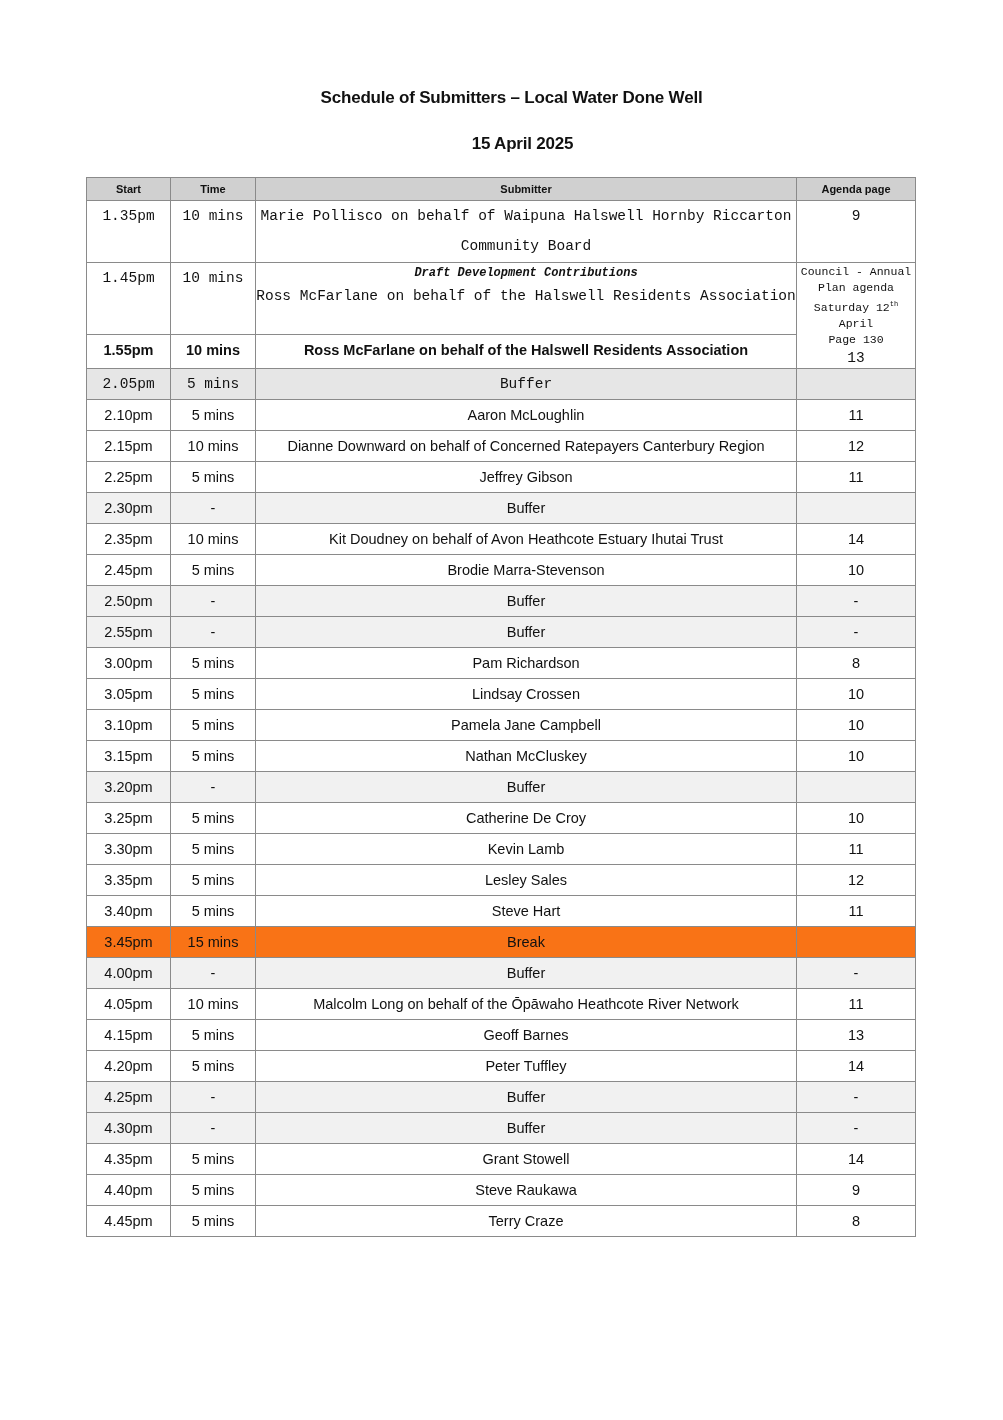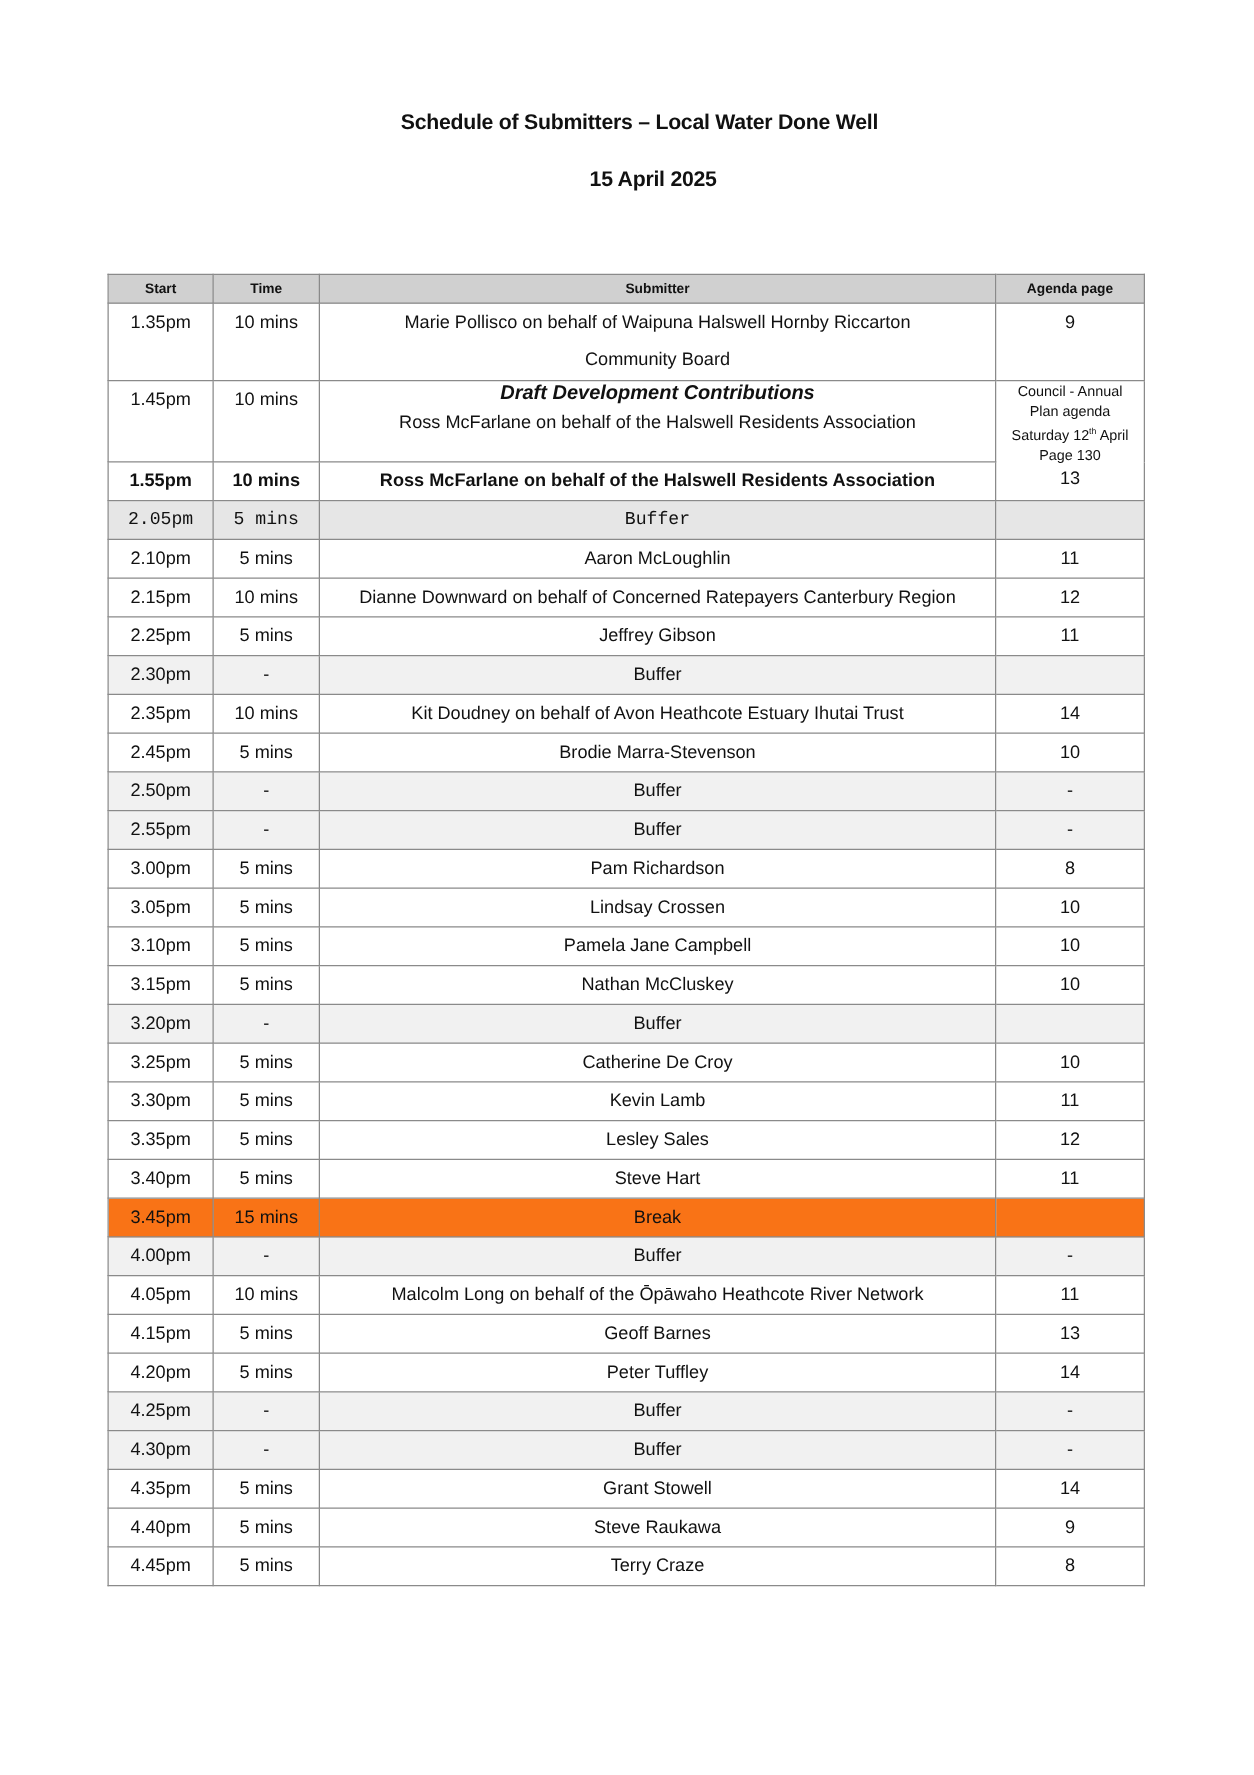--- a/index.html
+++ b/index.html
@@ -1,39 +1,39 @@
 <!DOCTYPE html>
 <html><head>
   <meta charset="utf-8">
   <style>
     html, body { margin: 0; padding: 0; background: #ffffff; }
     body { width: 1003px; height: 1420px; position: relative; font-family: "Liberation Sans", sans-serif; color: #111; }
     .title { position: absolute; left: 10px; width: 1003px; text-align: center; font-family: "Liberation Sans", sans-serif; font-weight: bold; font-size: 17px; letter-spacing: -0.2px; }
     #doc-title { top: 88px; }
     #doc-date { top: 134px; margin-left: 11px; }
-    table.sched { position: absolute; left: 86px; top: 177px; width: 829px; border-collapse: collapse; table-layout: fixed; font-size: 14.5px; margin-top: 42px; }
+    table.sched { position: absolute; left: 86px; top: 177px; width: 829px; border-collapse: collapse; table-layout: fixed; font-size: 14.5px; }
     table.sched th, table.sched td { border: 1px solid #8a8a8a; text-align: center; vertical-align: top; padding: 0; }
     table.sched th { background: #d0d0d0; font-size: 11px; font-weight: bold; height: 22px; vertical-align: middle; }
     col.c-start { width: 84px; }
     col.c-time { width: 85px; }
     col.c-sub { width: 541px; }
     col.c-page { width: 119px; }
     td .cell { padding-top: 4px; line-height: 22px; }
     tr.std td { height: 30px; }
     tr.buffer td { background: #f1f1f1; }
     tr.buffer.dark td { background: #e6e6e6; font-family: Liberation Mono, monospace; }
     tr.break td { background: #f97316; }
     .multi .cell { line-height: 30px; padding-top: 0; }
-    .sub-italic { font-style: italic; font-weight: bold; font-size: 16px; line-height: 16px; padding-top: 2px; }
+    .sub-italic { font-style: italic; font-weight: bold; font-size: 12px; line-height: 16px; padding-top: 2px; }
     .sub-line { line-height: 26px; padding-top: 2px; }
     .agenda-note { font-size: 11.5px; line-height: 16px; padding-top: 1px; }
     .agenda-num { font-size: 14.5px; line-height: 20px; }
     sup { font-size: 7px; }
-    tr.r1 td { height: 61px; }
-    tr.r2 td { height: 64px; }
+    tr.r1 td { height: 61px; font-family: Liberation Mono, monospace; }
+    tr.r2 td { height: 64px; font-family: Liberation Mono, monospace; }
     tr.r3 td { height: 30px; font-weight: bold; }
   </style>
 </head>
 <body>
 
 <div class="title" id="doc-title">Schedule of Submitters – Local Water Done Well</div>
 <div class="title" id="doc-date">15 April 2025</div>
 
 <table class="sched">
   <colgroup>

